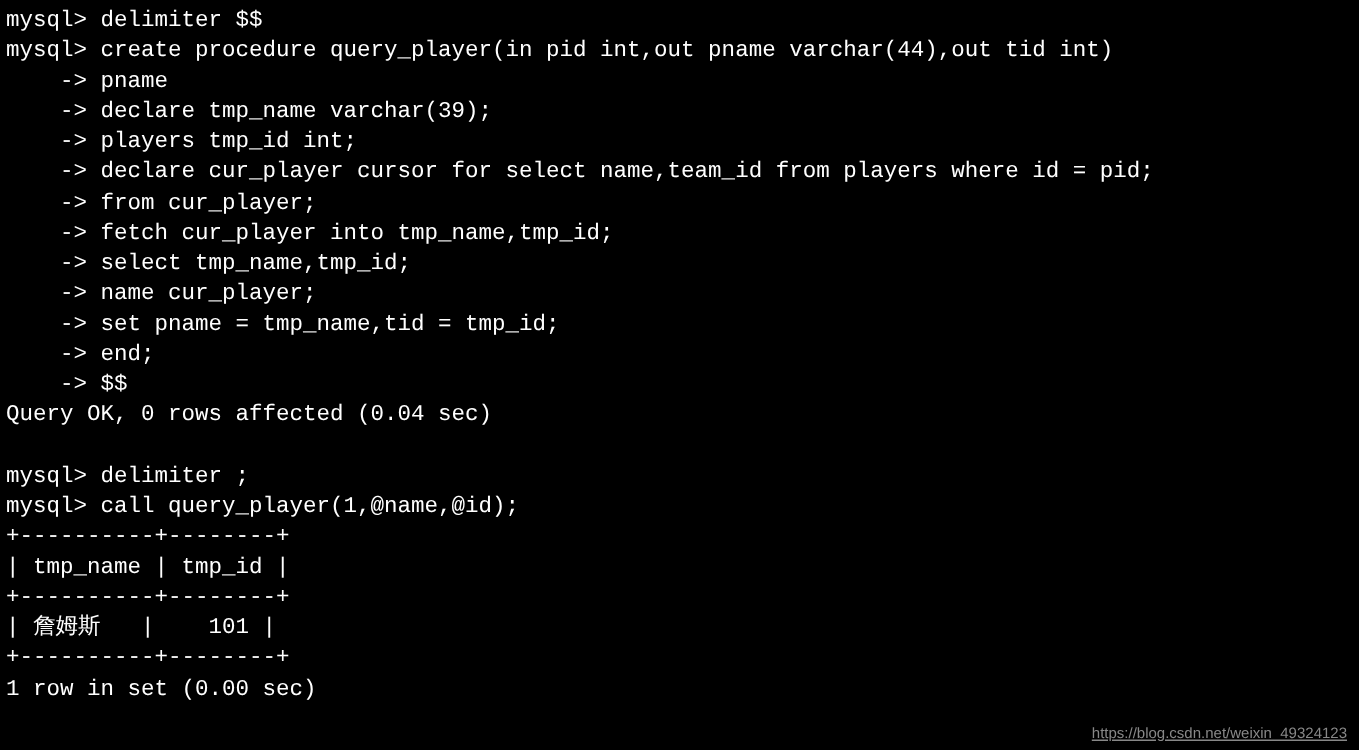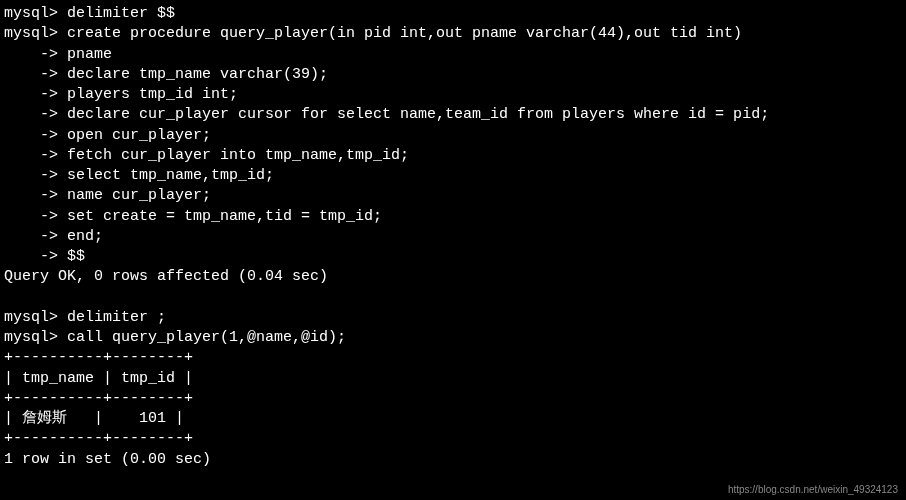--- a/index.html
+++ b/index.html
@@ -23,36 +23,37 @@
     .line {
       white-space: pre;
     }
     .watermark {
       position: absolute;
       bottom: 4px;
       right: 8px;
       color: #888888;
       font-size: 10px;
       font-family: Arial, sans-serif;
+      text-decoration: underline;
     }
   </style>
 </head>
 <body>
 
 <div class="line"><span>mysql&gt; </span><span>delimiter $$</span></div>
 <div class="line"><span>mysql&gt; </span><span>create procedure query_player(in pid int,out pname varchar(44),out tid int)</span></div>
 <div class="line"><span>    -&gt; </span><span>pname</span></div>
 <div class="line"><span>    -&gt; </span><span>declare tmp_name varchar(39);</span></div>
 <div class="line"><span>    -&gt; </span><span>players tmp_id int;</span></div>
 <div class="line"><span>    -&gt; </span><span>declare cur_player cursor for select name,team_id from players where id = pid;</span></div>
-<div class="line"><span>    -&gt; </span><span>open cur_player;</span></div>
+<div class="line"><span>    -&gt; </span><span>from cur_player;</span></div>
 <div class="line"><span>    -&gt; </span><span>fetch cur_player into tmp_name,tmp_id;</span></div>
 <div class="line"><span>    -&gt; </span><span>select tmp_name,tmp_id;</span></div>
 <div class="line"><span>    -&gt; </span><span>name cur_player;</span></div>
-<div class="line"><span>    -&gt; </span><span>set create = tmp_name,tid = tmp_id;</span></div>
+<div class="line"><span>    -&gt; </span><span>set pname = tmp_name,tid = tmp_id;</span></div>
 <div class="line"><span>    -&gt; </span><span>end;</span></div>
 <div class="line"><span>    -&gt; </span><span>$$</span></div>
 <div class="line"><span>Query OK, 0 rows affected (0.04 sec)</span></div>
 <div class="line"> </div>
 <div class="line"><span>mysql&gt; </span><span>delimiter ;</span></div>
 <div class="line"><span>mysql&gt; </span><span>call query_player(1,@name,@id);</span></div>
 <div class="line">+----------+--------+</div>
 <div class="line">| tmp_name | tmp_id |</div>
 <div class="line">+----------+--------+</div>
 <div class="line">| 詹姆斯   |    101 |</div>

